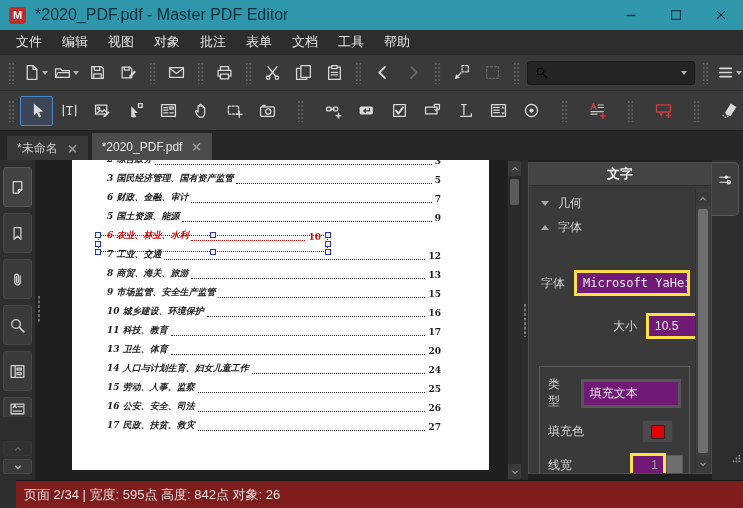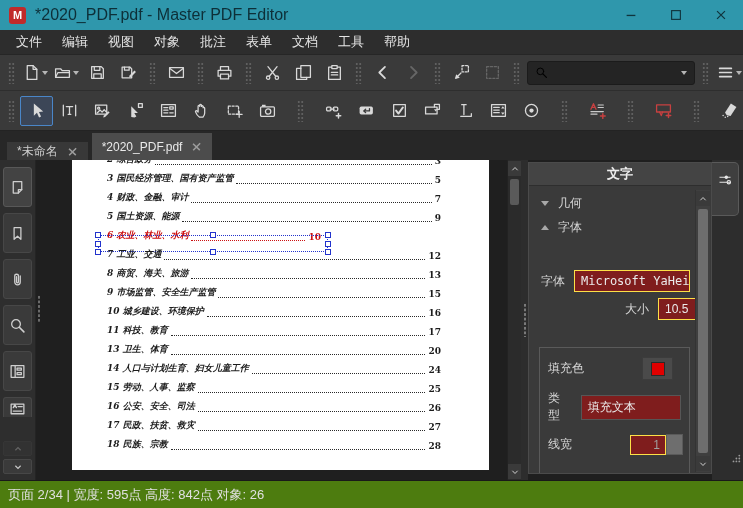--- a/index.html
+++ b/index.html
@@ -39,21 +39,21 @@
   .caret { width:0; height:0; border-left:3.5px solid transparent; border-right:3.5px solid transparent;
     border-top:4px solid #b5b5b5; }
   .search-box { display:flex; align-items:center; background:#242424; border:1px solid #1b1b1b;
     border-radius:3px; height:24px; width:168px; padding:0 7px; gap:5px; margin:0 2px; }
   .search-box .icon svg { width:13px; height:13px; }
   .search-box input { flex:1; min-width:0; background:transparent; border:none; outline:none; color:#ddd; font-size:12px; }
 
   
   .tabbar { height:29px; background:#272727; display:flex; align-items:flex-end; padding:0 0 0 7px; gap:4px; flex:none; }
   .tab { display:flex; align-items:center; gap:9px; background:#383838; color:#cfcfcf; font-size:12px;
-    padding:0 10px; height:18px; white-space:nowrap; }
+    padding:0 10px; height:24px; white-space:nowrap; }
   .tab.active { background:#4c4c4c; height:27px; color:#eaeaea; }
   .tab-close { background:none; border:none; padding:0; display:flex; color:#9d9d9d; }
   .tab-close svg { width:11px; height:11px; }
 
   
   .main { flex:1; display:flex; background:#1f1f1f; position:relative; overflow:hidden; }
 
   .sidebar { width:36px; background:#2e2e2e; border-right:1px solid #242424; display:flex; flex-direction:column;
     align-items:center; padding-top:7px; gap:6px; flex:none; }
   .side-btn { width:29px; height:40px; background:#3a3a3a; border:1px solid #474747; border-radius:3px;
@@ -99,25 +99,25 @@
   .panel { width:184px; flex:none; background:#3a3a3a; border:1px solid #4b4b4b; margin:2px 0 6px; position:relative;
     overflow:hidden; color:#d8d8d8; }
   .panel-header { height:23px; background:#444444; border-bottom:1px solid #2e2e2e; display:flex; align-items:center;
     justify-content:center; font-size:13px; font-weight:bold; color:#ececec; }
   .panel-body { position:absolute; top:23px; left:0; right:17px; bottom:0; padding:5px 4px 0 12px; font-size:12px; }
   .section-row { display:flex; align-items:center; gap:9px; height:24px; }
   .tri { width:0; height:0; border-left:4.5px solid transparent; border-right:4.5px solid transparent; }
   .tri.down { border-top:5.5px solid #a8a8a8; }
   .tri.up { border-bottom:5.5px solid #a8a8a8; }
   .prow { display:flex; align-items:center; gap:9px; }
-  .pfield { background:#7f1d1d; border:1px solid #fde047; color:#eaeaea; padding:3px 6px; font-size:12px; }
+  .pfield { background:#701a75; border:3px solid #fde047; color:#eaeaea; padding:3px 6px; font-size:12px; }
   .mono { font-family:"DejaVu Sans Mono","Liberation Mono",monospace; flex:1; white-space:nowrap; overflow:hidden; }
   .row-family { margin-top:31px; }
-  .row-size { margin-top:6px; justify-content:flex-end; }
-  .pfield.size { width:40px; margin-right:-8px; }
+  .row-size { margin-top:17px; justify-content:flex-end; }
+  .pfield.size { width:52px; margin-right:-8px; }
   .group-box { border:1px solid #5a5a5a; margin-top:27px; margin-left:-2px; padding:9px 8px 14px; }
   .group-box .prow { margin-bottom:10px; }
   .pfield.dropdown { width:101px; border-color:#565656; text-align:left; }
   .swatch-btn { width:31px; height:23px; background:#4a4a4a; border:1px solid #3c3c3c; margin-left:auto;
     margin-right:8px; display:flex; align-items:center; justify-content:center; }
   .swatch { width:14px; height:14px; display:block; border:1px solid #2a2a2a; }
   .swatch.stroke { border:2px solid #8a8a8a; }
   .spin { margin-left:auto; margin-right:-2px; display:flex; align-items:center; }
   .pfield.lwv { width:36px; text-align:right; color:#9f9f9f; padding:2px 5px; }
   .spin-btn { width:17px; height:21px; background:#6e6e6e; border:1px solid #5a5a5a; color:#f0f0f0;
@@ -126,22 +126,22 @@
     border-left:1px solid #333; color:#d5d5d5; }
   .pthumb { position:absolute; left:2px; right:2px; top:19px; bottom:19px; background:#6e6e6e; border-radius:2px; }
 
   .right-strip { width:31px; flex:none; background:#2d2d2d; position:relative; }
   .props-tab { position:absolute; left:0; top:2px; width:27px; height:54px; background:#3f3f3f;
     border:1px solid #5a5a5a; border-left:none; border-radius:0 5px 5px 0; color:#e8e8e8;
     display:flex; justify-content:center; padding-top:9px; }
   .rgrip { position:absolute; right:2px; top:289px; color:#9a9a9a; }
 
   
-  .statusbar { height:28px; background:#4d7c0f; border-top:1px solid #191919; display:flex; align-items:center;
-    padding:0 8px; color:#e0e0e0; font-size:13px; flex:none; }
+  .statusbar { height:28px; background:#7f1d1d; border-top:1px solid #191919; display:flex; align-items:center;
+    padding:0 8px; color:#e0e0e0; font-size:13px; flex:none;margin-left:16px; }
 </style>
 </head>
 <body>
 
 <div class="app">
 
   <div class="titlebar">
     <div class="logo">M</div>
     <div class="title-text">*2020_PDF.pdf - Master PDF Editor</div>
     <div class="win-controls">
@@ -569,21 +569,21 @@
               <span class="toc-text">2 综合政务</span>
               <span class="leader"></span>
               <span class="toc-page">3</span>
             </div>
             <div class="toc-row">
               <span class="toc-text">3 国民经济管理、国有资产监管</span>
               <span class="leader"></span>
               <span class="toc-page">5</span>
             </div>
             <div class="toc-row">
-              <span class="toc-text">4 财政、金融、审计</span>
+              <span class="toc-text">6 财政、金融、审计</span>
               <span class="leader"></span>
               <span class="toc-page">7</span>
             </div>
             <div class="toc-row">
               <span class="toc-text">5 国土资源、能源</span>
               <span class="leader"></span>
               <span class="toc-page">9</span>
             </div>
             <div class="toc-row selected">
               <span class="toc-text">6 农业、林业、水利</span>
@@ -643,25 +643,20 @@
             <div class="toc-row">
               <span class="toc-text">16 公安、安全、司法</span>
               <span class="leader"></span>
               <span class="toc-page">26</span>
             </div>
             <div class="toc-row">
               <span class="toc-text">17 民政、扶贫、救灾</span>
               <span class="leader"></span>
               <span class="toc-page">27</span>
             </div>
-            <div class="toc-row">
-              <span class="toc-text">18 民族、宗教</span>
-              <span class="leader"></span>
-              <span class="toc-page">28</span>
-            </div>
           </div>
       </div>
     </div>
 
     <div class="vscroll">
       <button class="scroll-btn up">
           <span class="icon">
             <svg viewBox="0 0 16 16" fill="none" stroke="currentColor" stroke-width="1.6">
               <path d="M3.8 10L8 5.6 12.2 10"></path>
             </svg>
@@ -697,28 +692,28 @@
           <span>字体</span>
           <span class="pfield mono">Microsoft YaHei</span>
         </div>
         <div class="prow row-size">
           <span>大小</span>
           <span class="pfield size">10.5</span>
         </div>
 
         <div class="group-box">
           <div class="prow">
+            <span>类型</span>
+            <span class="pfield dropdown">填充文本</span>
+          </div>
+          <div class="prow">
             <span>填充色</span>
             <span class="swatch-btn">
                 <i class="swatch" style="background: rgb(225, 0, 0);"></i>
               </span>
-          </div>
-          <div class="prow">
-            <span>类型</span>
-            <span class="pfield dropdown">填充文本</span>
           </div>
           <div class="prow">
             <span>线宽</span>
             <span class="spin">
               <span class="pfield lwv">1</span>
               <button class="spin-btn"></button>
             </span>
           </div>
         </div>
       </div>

